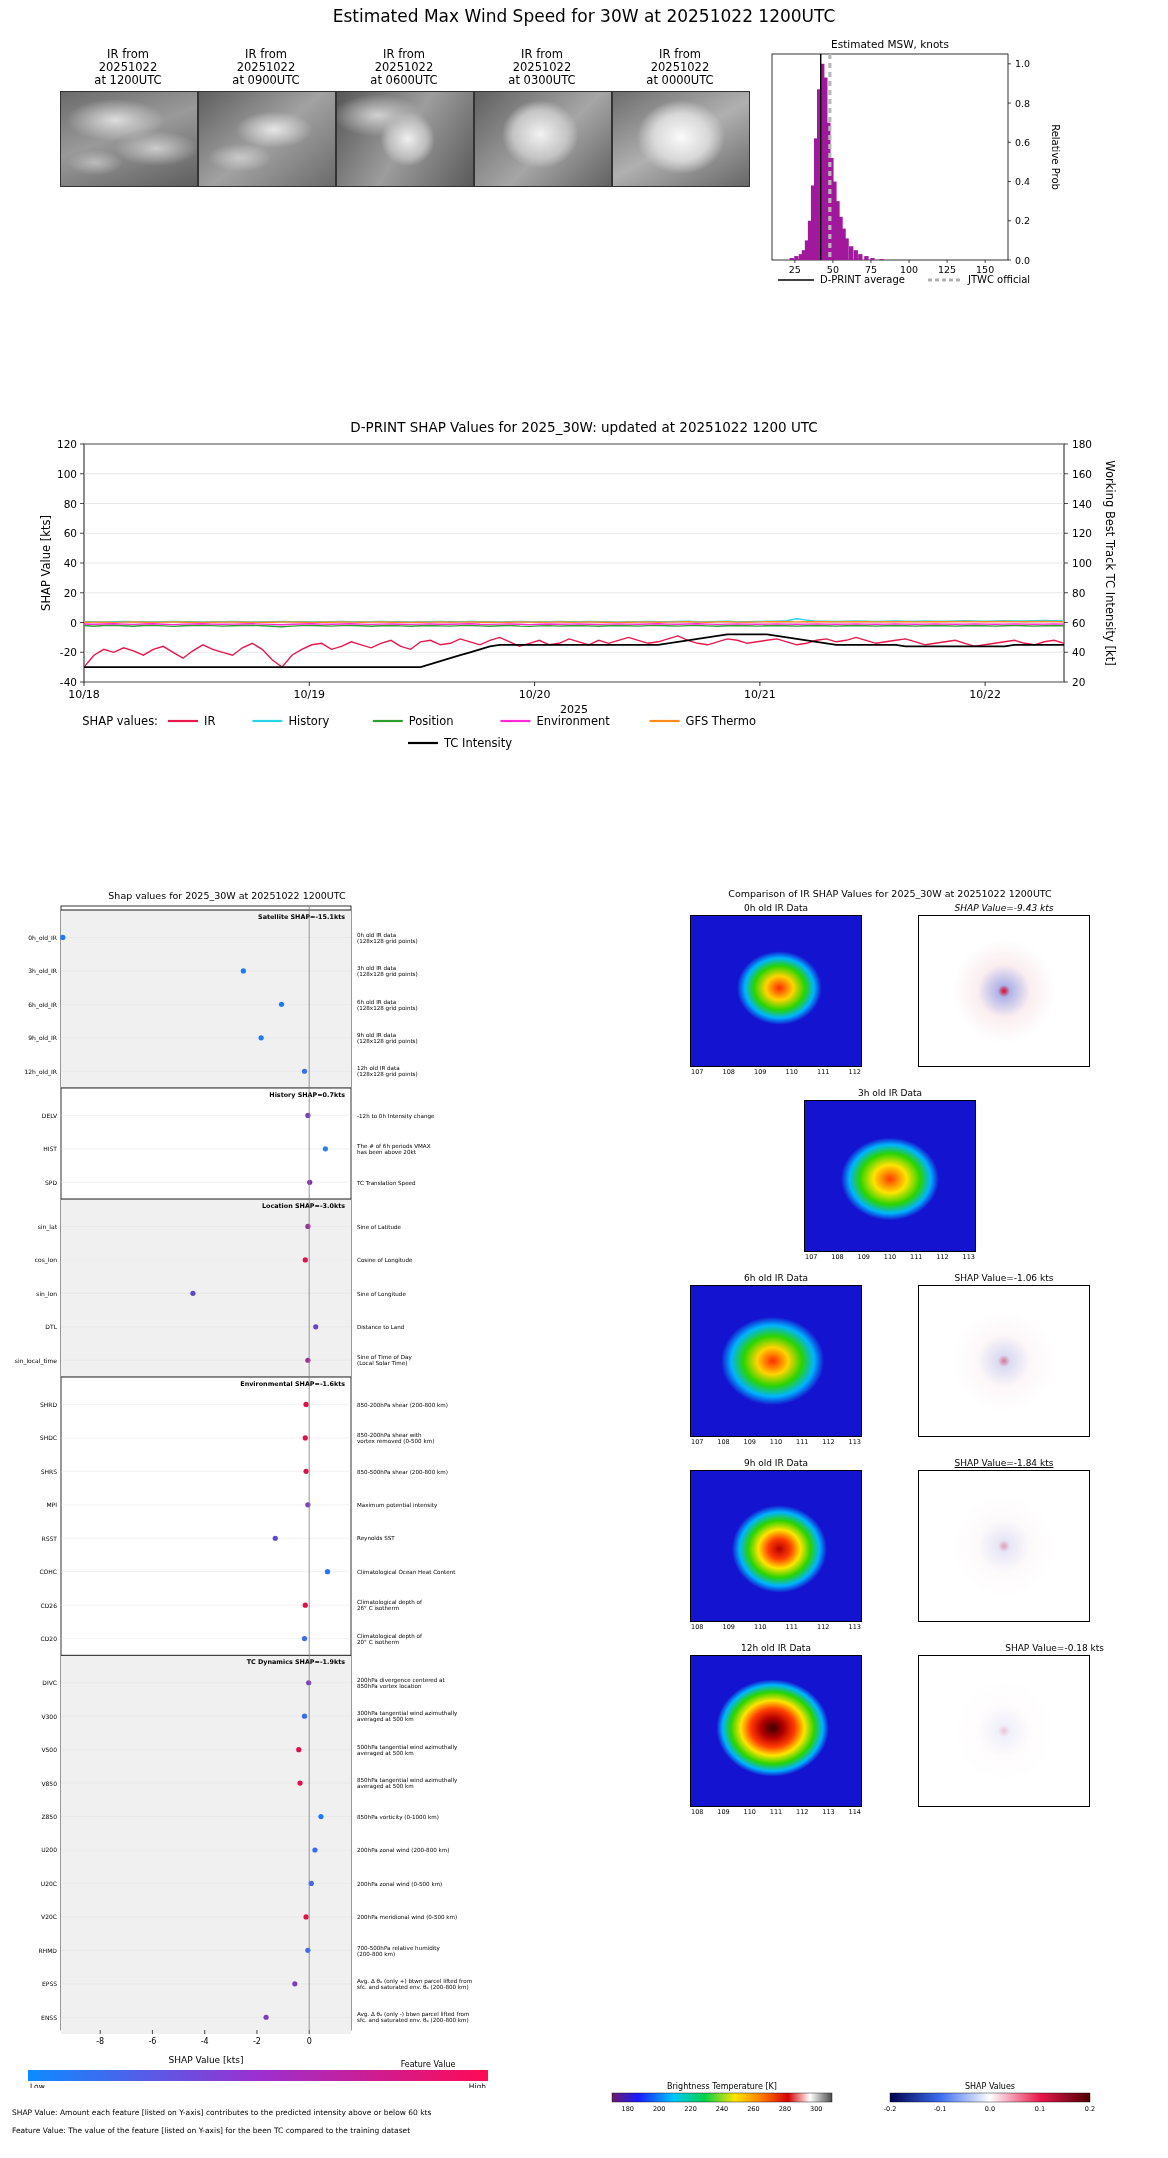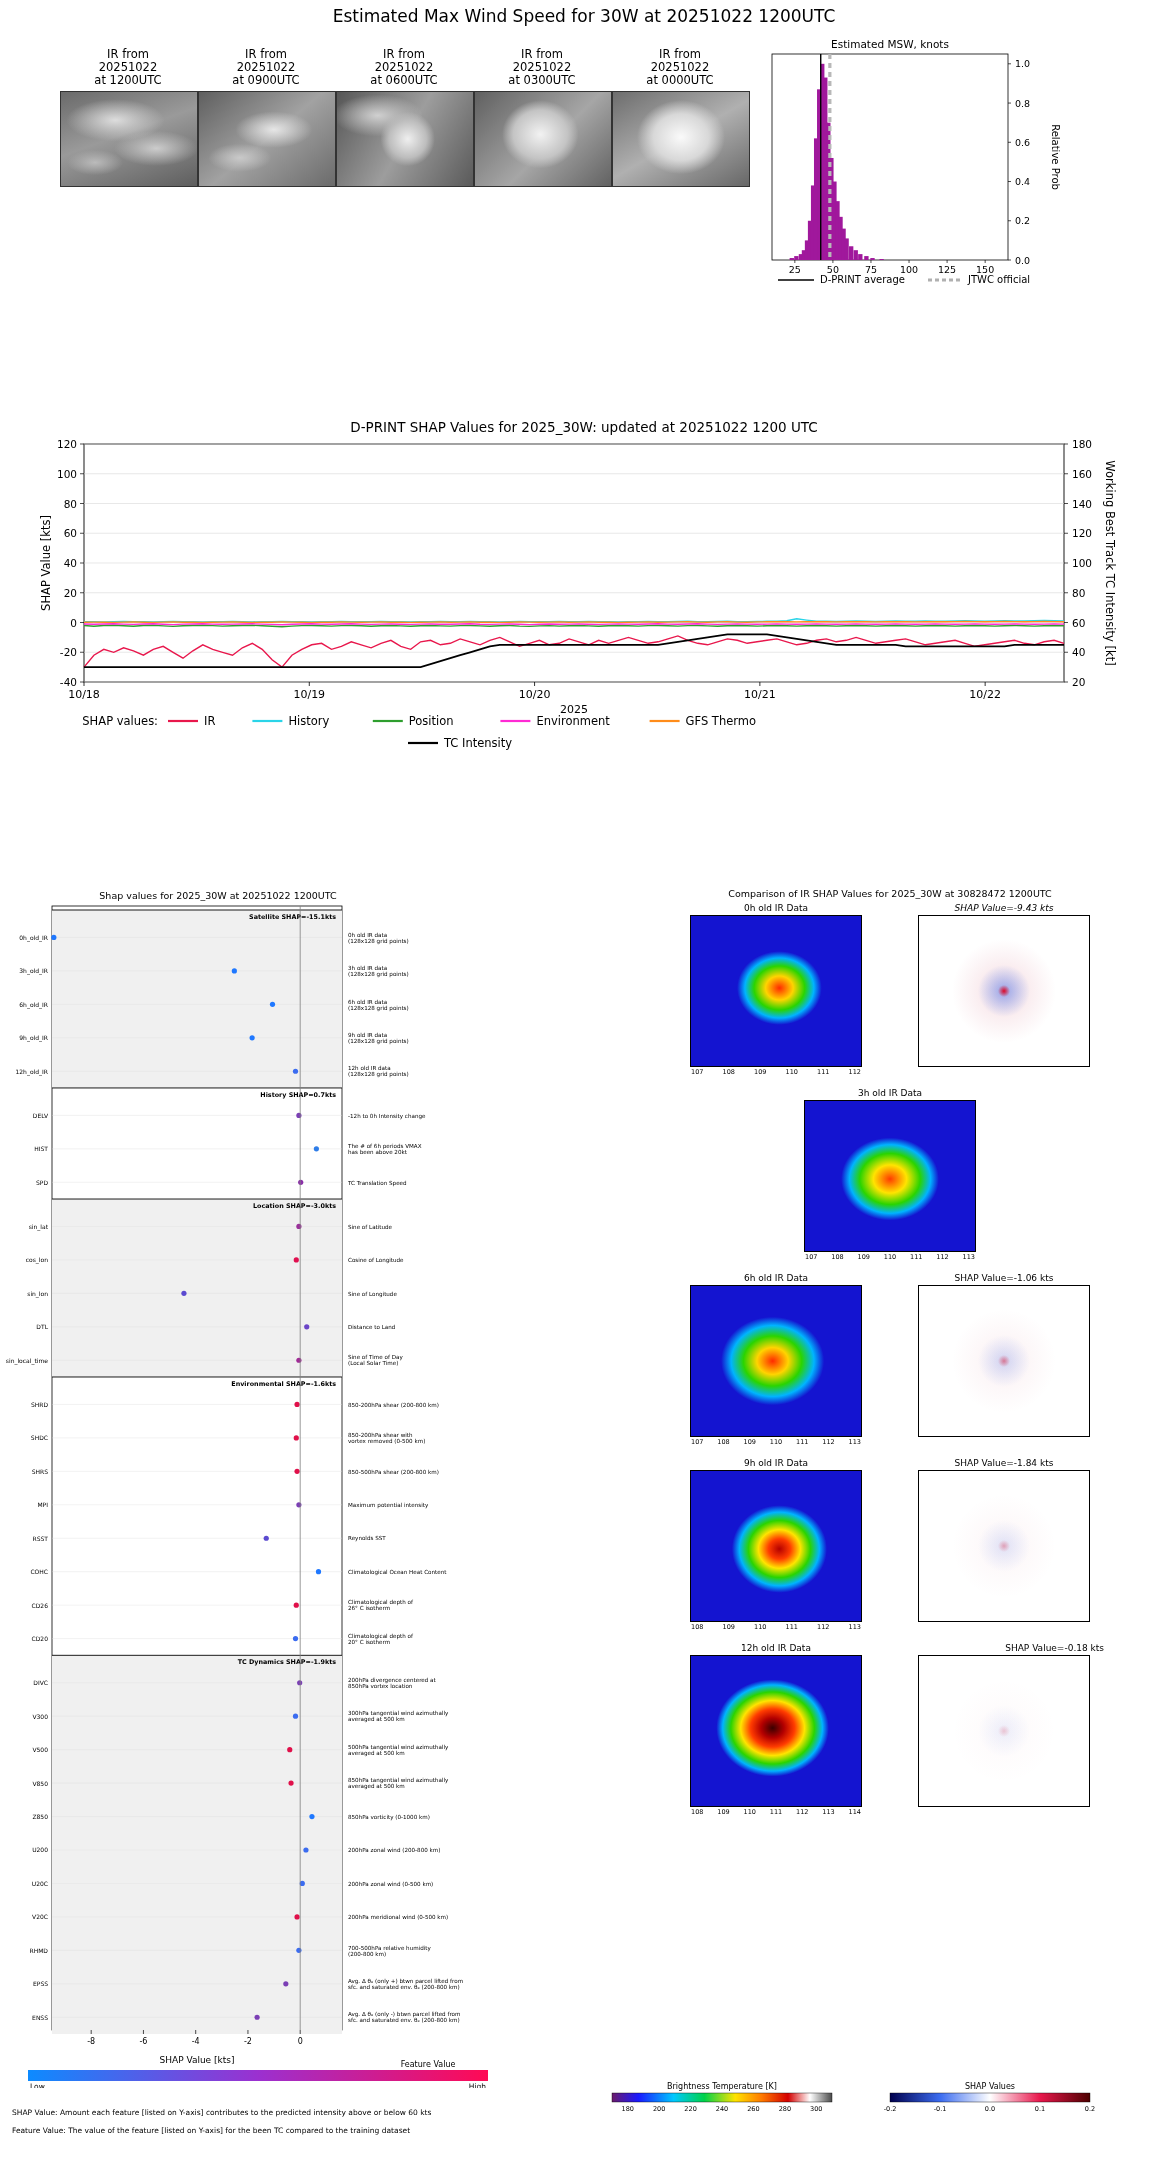--- a/index.html
+++ b/index.html
@@ -244,21 +244,21 @@
         <line x1="472.4" y1="303" x2="502.4" y2="303" stroke="#ff2ad4" stroke-width="2.2"></line>
         <text x="508.4" y="307" font-size="11.5">Environment</text>
         <line x1="621.5999999999999" y1="303" x2="651.5999999999999" y2="303" stroke="#ff8c1a" stroke-width="2.2"></line>
         <text x="657.5999999999999" y="307" font-size="11.5">GFS Thermo</text>
         <line x1="380" y1="325" x2="410" y2="325" stroke="#000000" stroke-width="2.2"></line>
         <text x="416" y="329" font-size="11.5">TC Intensity</text>
       </g>
   </svg>
 </div>
 
-<div class="abs" style="left:0;top:888px;width:600px;height:1230px;">
+<div class="abs" style="left:9px;top:888px;width:600px;height:1230px;">
   <svg width="600" height="1230" viewBox="0 0 600 1230">
     <text x="218" y="11" font-size="9.5" text-anchor="middle">Shap values for 2025_30W at 20251022 1200UTC</text>
     <rect x="52" y="18" width="290" height="1124" fill="none" stroke="#000" stroke-width="0.8"></rect>
     <g id="fs-bands">
         <rect x="52" y="22" width="290" height="177.96666666666667" fill="#f0f0f0"></rect>
         <text x="336" y="31" font-size="6.4" text-anchor="end" font-weight="bold">Satellite SHAP=-15.1kts</text>
         <line x1="52" y1="22" x2="342" y2="22" stroke="#000" stroke-width="0.9"></line>
         <text x="336" y="208.96666666666667" font-size="6.4" text-anchor="end" font-weight="bold">History SHAP=0.7kts</text>
         <line x1="52" y1="199.96666666666667" x2="342" y2="199.96666666666667" stroke="#000" stroke-width="0.9"></line>
         <rect x="52" y="311.0285714285714" width="290" height="177.96666666666667" fill="#f0f0f0"></rect>
@@ -447,21 +447,21 @@
     <rect x="20" y="12" width="460" height="11" fill="url(#gfeat)"></rect>
     <text x="22" y="31" font-size="7.5">Low</text>
     <text x="478" y="31" font-size="7.5" text-anchor="end">High</text>
   </svg>
 </div>
 
 <div class="abs footnote" style="left:12px;top:2108px;width:600px;">SHAP Value: Amount each feature [listed on Y-axis] contributes to the predicted intensity above or below 60 kts</div>
 <div class="abs footnote" style="left:12px;top:2126px;width:600px;">Feature Value: The value of the feature [listed on Y-axis] for the been TC compared to the training dataset</div>
 
 <div class="abs" style="left:620px;top:888px;width:540px;height:1190px;">
-  <div style="text-align:center;font-size:9.5px;">Comparison of IR SHAP Values for 2025_30W at 30828472 1200UTC</div>
+  <div style="text-align:center;font-size:9.5px;">Comparison of IR SHAP Values for 2025_30W at 20251022 1200UTC</div>
   <div id="map-rows" style="margin-top:4px;">
       <div style="display: flex; gap: 28px; justify-content: center; margin-bottom: 12px;">
         <div style="width: 200px; text-align: center;">
           <div style="font-size: 9px; margin-bottom: 2px;">0h old IR Data</div>
           <div style="width: 170px; height: 150px; margin: 0px auto; border: 1px solid rgb(0, 0, 0); background: radial-gradient(46px 40px at 52% 48%, rgb(255, 42, 0) 0%, rgb(255, 212, 0) 30%, rgb(42, 212, 0) 55%, rgb(0, 180, 255) 75%, rgb(20, 20, 208) 92%);"></div>
           <div style="width: 170px; margin: 1px auto 0px; display: flex; justify-content: space-between; font-size: 6.5px;">
             <span>107</span>
             <span>108</span>
             <span>109</span>
             <span>110</span>
@@ -515,21 +515,21 @@
           <div style="width: 170px; margin: 1px auto 0px; display: flex; justify-content: space-between; font-size: 6.5px;">
             <span>108</span>
             <span>109</span>
             <span>110</span>
             <span>111</span>
             <span>112</span>
             <span>113</span>
           </div>
         </div>
         <div style="width: 200px; text-align: center;">
-          <div style="font-size: 9px; margin-bottom: 2px;">SHAP Value=-1.84 kts</div>
+          <div style="font-size: 9px; margin-bottom: 2px; text-decoration: underline;">SHAP Value=-1.84 kts</div>
           <div style="width: 170px; height: 150px; margin: 0px auto; border: 1px solid rgb(0, 0, 0); background: radial-gradient(6px, rgba(220, 10, 40, 0.3) 0%, rgba(255, 255, 255, 0) 100%), radial-gradient(26px, rgba(60, 110, 240, 0.15) 0%, rgba(255, 255, 255, 0) 100%), radial-gradient(52px, rgba(200, 60, 90, 0.055) 0%, rgba(255, 255, 255, 0) 100%), rgb(255, 255, 255);"></div>
         </div>
       </div>
       <div style="display: flex; gap: 28px; justify-content: center; margin-bottom: 12px;">
         <div style="width: 200px; text-align: center;">
           <div style="font-size: 9px; margin-bottom: 2px;">12h old IR Data</div>
           <div style="width: 170px; height: 150px; margin: 0px auto; border: 1px solid rgb(0, 0, 0); background: radial-gradient(58px 50px at 48% 48%, rgb(58, 0, 0) 0%, rgb(180, 0, 0) 20%, rgb(255, 60, 0) 38%, rgb(255, 228, 0) 55%, rgb(42, 212, 0) 72%, rgb(0, 180, 255) 86%, rgb(20, 20, 208) 97%);"></div>
           <div style="width: 170px; margin: 1px auto 0px; display: flex; justify-content: space-between; font-size: 6.5px;">
             <span>108</span>
             <span>109</span>

